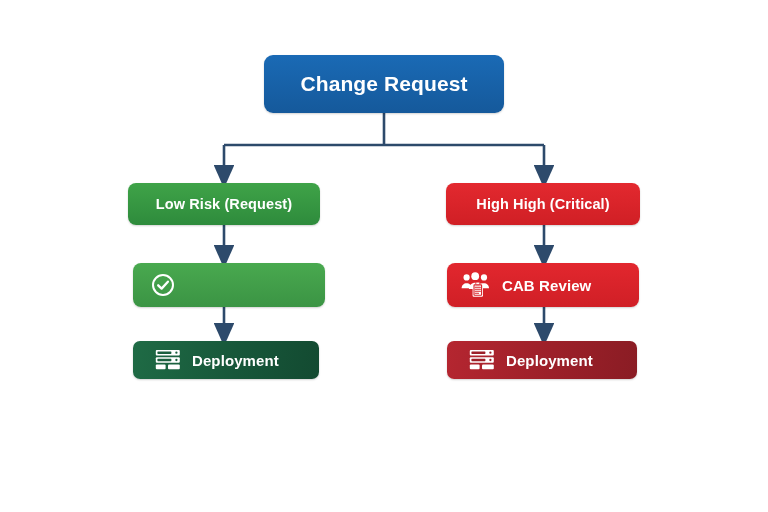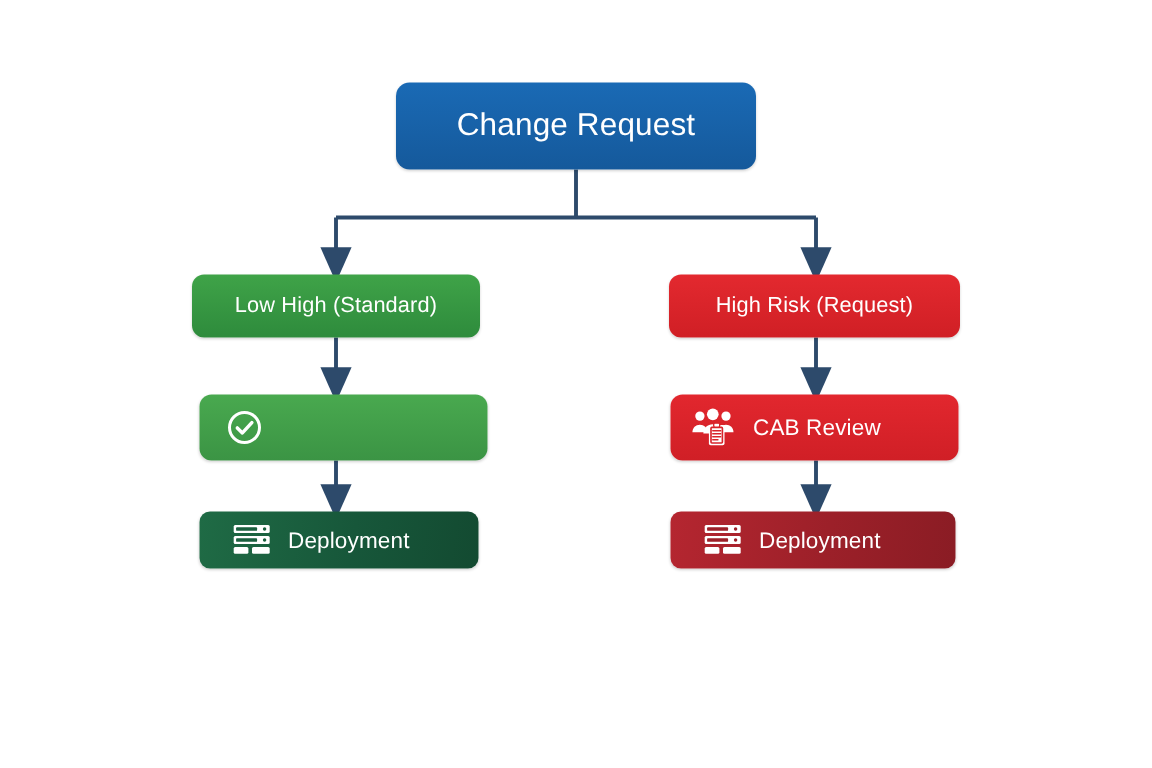--- a/index.html
+++ b/index.html
@@ -31,21 +31,21 @@
   }
 
   .node {
     position: absolute;
     box-sizing: border-box;
     display: flex;
     align-items: center;
     justify-content: center;
     border-radius: 8px;
     color: #ffffff;
-    font-weight: normal;
+    font-weight: bold;
     letter-spacing: 0.1px;
     white-space: nowrap;
     box-shadow: 0 1px 2px rgba(0,0,0,0.18);
   }
 
   .node .label {
     display: inline-block;
   }
 
   .node .icon {
@@ -164,25 +164,25 @@
     <path d="M544,225 L544,248" stroke="#2d4a6b" stroke-width="2.6" fill="none" marker-end="url(#arrowhead)"></path>
 
     <path d="M544,307 L544,326" stroke="#2d4a6b" stroke-width="2.6" fill="none" marker-end="url(#arrowhead)"></path>
   </svg>
 
   <div class="node" id="node-root">
     <span class="label">Change Request</span>
   </div>
 
   <div class="node" id="node-low-risk">
-    <span class="label">Low High (Standard)</span>
+    <span class="label">Low Risk (Request)</span>
   </div>
 
   <div class="node" id="node-high-risk">
-    <span class="label">High Risk (Request)</span>
+    <span class="label">High High (Critical)</span>
   </div>
 
   <div class="node" id="node-auto-approved">
     <span class="icon">
       <svg width="24" height="24" viewBox="0 0 24 24" aria-hidden="true">
         <circle cx="12" cy="12" r="10" fill="none" stroke="#ffffff" stroke-width="2"></circle>
         <path d="M7.2,12.3 L10.6,15.6 L16.9,8.7" fill="none" stroke="#ffffff" stroke-width="2.3" stroke-linecap="round" stroke-linejoin="round"></path>
       </svg>
     </span>
     <span class="icon-gap"></span>

